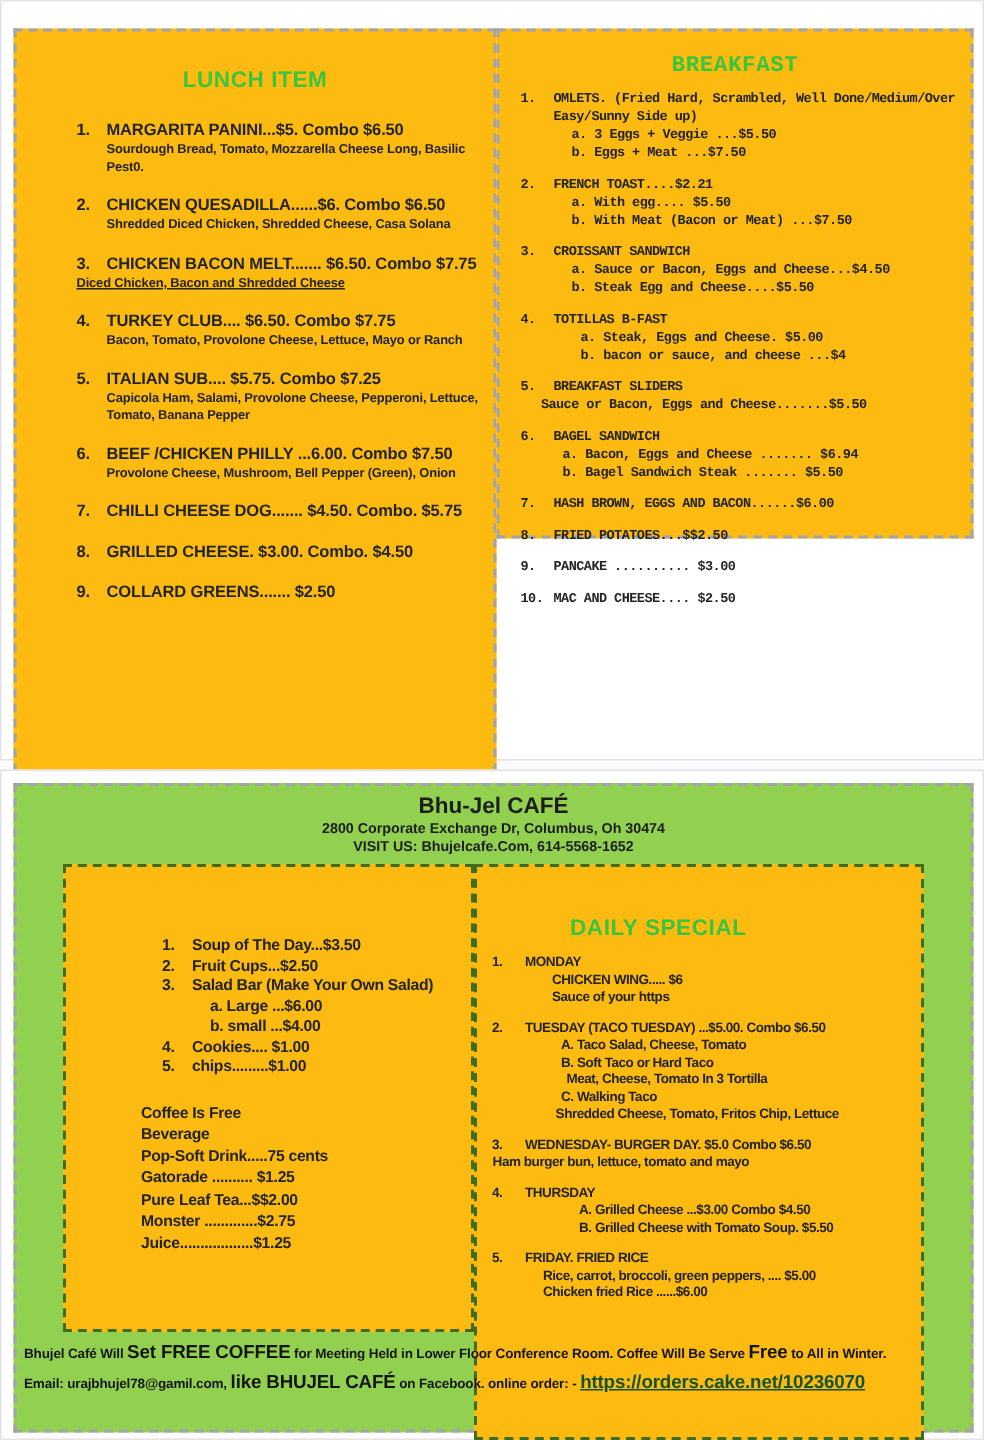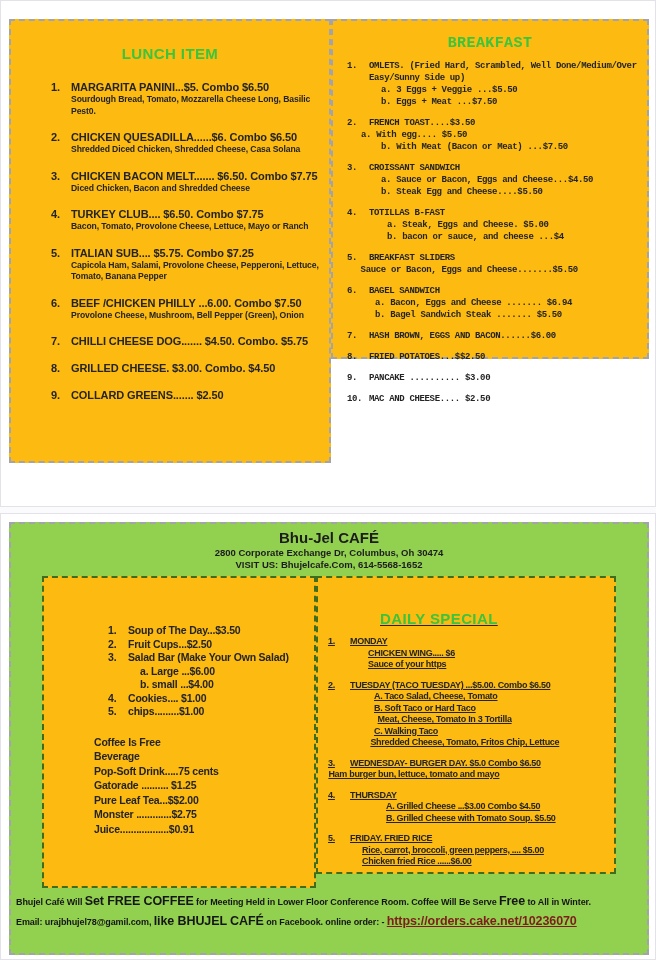--- a/index.html
+++ b/index.html
@@ -5,21 +5,21 @@
   * { margin:0; padding:0; box-sizing:border-box; }
   html,body { width:656px; height:960px; background:#fbfbfd; }
   body { font-family:"Liberation Sans", sans-serif; color:#242424; position:relative; overflow:hidden; }
 
   .page { position:absolute; left:0; width:656px; background:#fff; border:1px solid #e2e2e8; }
   #page1 { top:0; height:507px; }
   #page2 { top:513px; height:447px; }
 
   
   .panel { position:absolute; background:#fdba11; border:2px dashed #a3a3ab; }
-  #lunch-panel { left:8px; top:18px; width:322px; height:444px; }
+  #lunch-panel { left:8px; top:18px; width:322px; height:556px; }
   #breakfast-panel { left:330px; top:18px; width:318px; height:340px;font-family:Liberation Mono, monospace; }
 
   .panel-title { text-align:center; color:#3cc43c; font-weight:700; font-size:15px; letter-spacing:.4px; }
   #lunch-panel .panel-title { margin-top:24px; }
   #breakfast-panel .panel-title { margin-top:14px; }
   #daily-panel .panel-title { text-align:left; padding-left:62px; margin-top:32px; }
 
   
   .m-item { margin-bottom:12px; }
   .m-row { display:flex; }
@@ -38,35 +38,35 @@
   #breakfast-list .m-num { flex-basis:22px; }
 
   
   #green-area { position:absolute; left:8px; top:8px; width:640px; height:433px; background:#92d050; border:2px dashed #a3a3ab; }
   .cafe-header { text-align:center; padding-top:5px; color:#1c1c1c; }
   .cafe-title { font-size:15px; font-weight:700; }
   .cafe-line { font-size:9.5px; font-weight:700; margin-top:1px; }
 
   .inner-panel { position:absolute; top:52px; background:#fdba11; border:2px dashed #3f6d1d; }
   #sides-panel { left:31px; width:274px; height:312px; }
-  #daily-panel { left:305px; width:300px; height:298px;text-decoration:underline; }
+  #daily-panel { left:305px; width:300px; height:384px; }
 
   #sides-list { margin:46px 6px 0 64px; font-size:10.5px; font-weight:700; line-height:13.5px; letter-spacing:-.2px; }
   #sides-list .m-item { margin-bottom:0; }
   #beverage-list { margin:16px 6px 0 50px; font-size:10.5px; font-weight:700; line-height:14.5px; letter-spacing:-.2px; }
 
   #daily-list { margin:9px 4px 0 10px; font-size:9px; font-weight:700; line-height:11.5px; letter-spacing:-.3px; }
   #daily-list .m-item { margin-bottom:9px; }
   #daily-list .m-num { flex-basis:22px; }
 
   
   .green-footer { position:absolute; left:5px; top:368px; width:628px; font-size:9px; font-weight:700; color:#151515; letter-spacing:-.1px; }
   .footer-line { line-height:19px; white-space:nowrap; }
   .footer-line .big { font-size:12.5px; }
-  .footer-line a { color:#7f1d1d; text-decoration:underline; font-size:12.5px; }
+  .footer-line a { color:#14532d; text-decoration:underline; font-size:12.5px; }
 </style>
 </head>
 <body>
 
 <div class="page" id="page1">
   <div class="panel" id="lunch-panel">
     <div class="panel-title">LUNCH ITEM</div>
     <div id="lunch-list">
         <div class="m-item">
           <div class="m-row">
@@ -80,21 +80,21 @@
             <span class="m-num">2.</span>
             <span class="m-name">CHICKEN QUESADILLA......$6.    Combo $6.50</span>
           </div>
           <div class="m-line small" style="margin-left: 20px;">Shredded Diced Chicken, Shredded Cheese, Casa Solana</div>
         </div>
         <div class="m-item">
           <div class="m-row">
             <span class="m-num">3.</span>
             <span class="m-name">CHICKEN BACON MELT....... $6.50. Combo $7.75</span>
           </div>
-          <div class="m-line small" style="margin-left: 20px;">Diced Chicken, Bacon and Shredded Cheese</div>
+          <div class="m-line small" style=" text-decoration: underline;">Diced Chicken, Bacon and Shredded Cheese</div>
         </div>
         <div class="m-item">
           <div class="m-row">
             <span class="m-num">4.</span>
             <span class="m-name">TURKEY CLUB.... $6.50. Combo $7.75</span>
           </div>
           <div class="m-line small" style="margin-left: 20px;">Bacon, Tomato, Provolone Cheese, Lettuce, Mayo or Ranch</div>
         </div>
         <div class="m-item">
           <div class="m-row">
@@ -137,23 +137,23 @@
           <div class="m-row">
             <span class="m-num">1.</span>
             <span class="m-name">OMLETS. (Fried Hard, Scrambled, Well Done/Medium/Over Easy/Sunny Side up)</span>
           </div>
           <div class="m-line" style="margin-left: 34px;">a.   3 Eggs + Veggie ...$5.50</div>
           <div class="m-line" style="margin-left: 34px;">b.    Eggs + Meat ...$7.50</div>
         </div>
         <div class="m-item">
           <div class="m-row">
             <span class="m-num">2.</span>
-            <span class="m-name">FRENCH TOAST....$3.50</span>
-          </div>
-          <div class="m-line" style="margin-left: 14px;">a.   With egg.... $5.50</div>
+            <span class="m-name">FRENCH TOAST....$2.21</span>
+          </div>
+          <div class="m-line" style="margin-left: 34px;">a.   With egg.... $5.50</div>
           <div class="m-line" style="margin-left: 34px;">b.   With Meat (Bacon or Meat) ...$7.50</div>
         </div>
         <div class="m-item">
           <div class="m-row">
             <span class="m-num">3.</span>
             <span class="m-name">CROISSANT SANDWICH</span>
           </div>
           <div class="m-line" style="margin-left: 34px;">a.   Sauce or Bacon, Eggs and Cheese...$4.50</div>
           <div class="m-line" style="margin-left: 34px;">b.   Steak Egg and Cheese....$5.50</div>
         </div>
@@ -251,21 +251,21 @@
             </div>
           </div>
         </div>
       <div id="beverage-list">
           <div>Coffee Is Free</div>
           <div>Beverage</div>
           <div>Pop-Soft Drink.....75 cents</div>
           <div>Gatorade .......... $1.25</div>
           <div>Pure Leaf Tea...$$2.00</div>
           <div>Monster .............$2.75</div>
-          <div>Juice..................$0.91</div>
+          <div>Juice..................$1.25</div>
         </div>
     </div>
 
     <div class="inner-panel" id="daily-panel">
       <div class="panel-title">DAILY SPECIAL</div>
       <div id="daily-list">
           <div class="m-item">
             <div class="m-row">
               <span class="m-num">1.</span>
               <span class="m-name">MONDAY</span>

